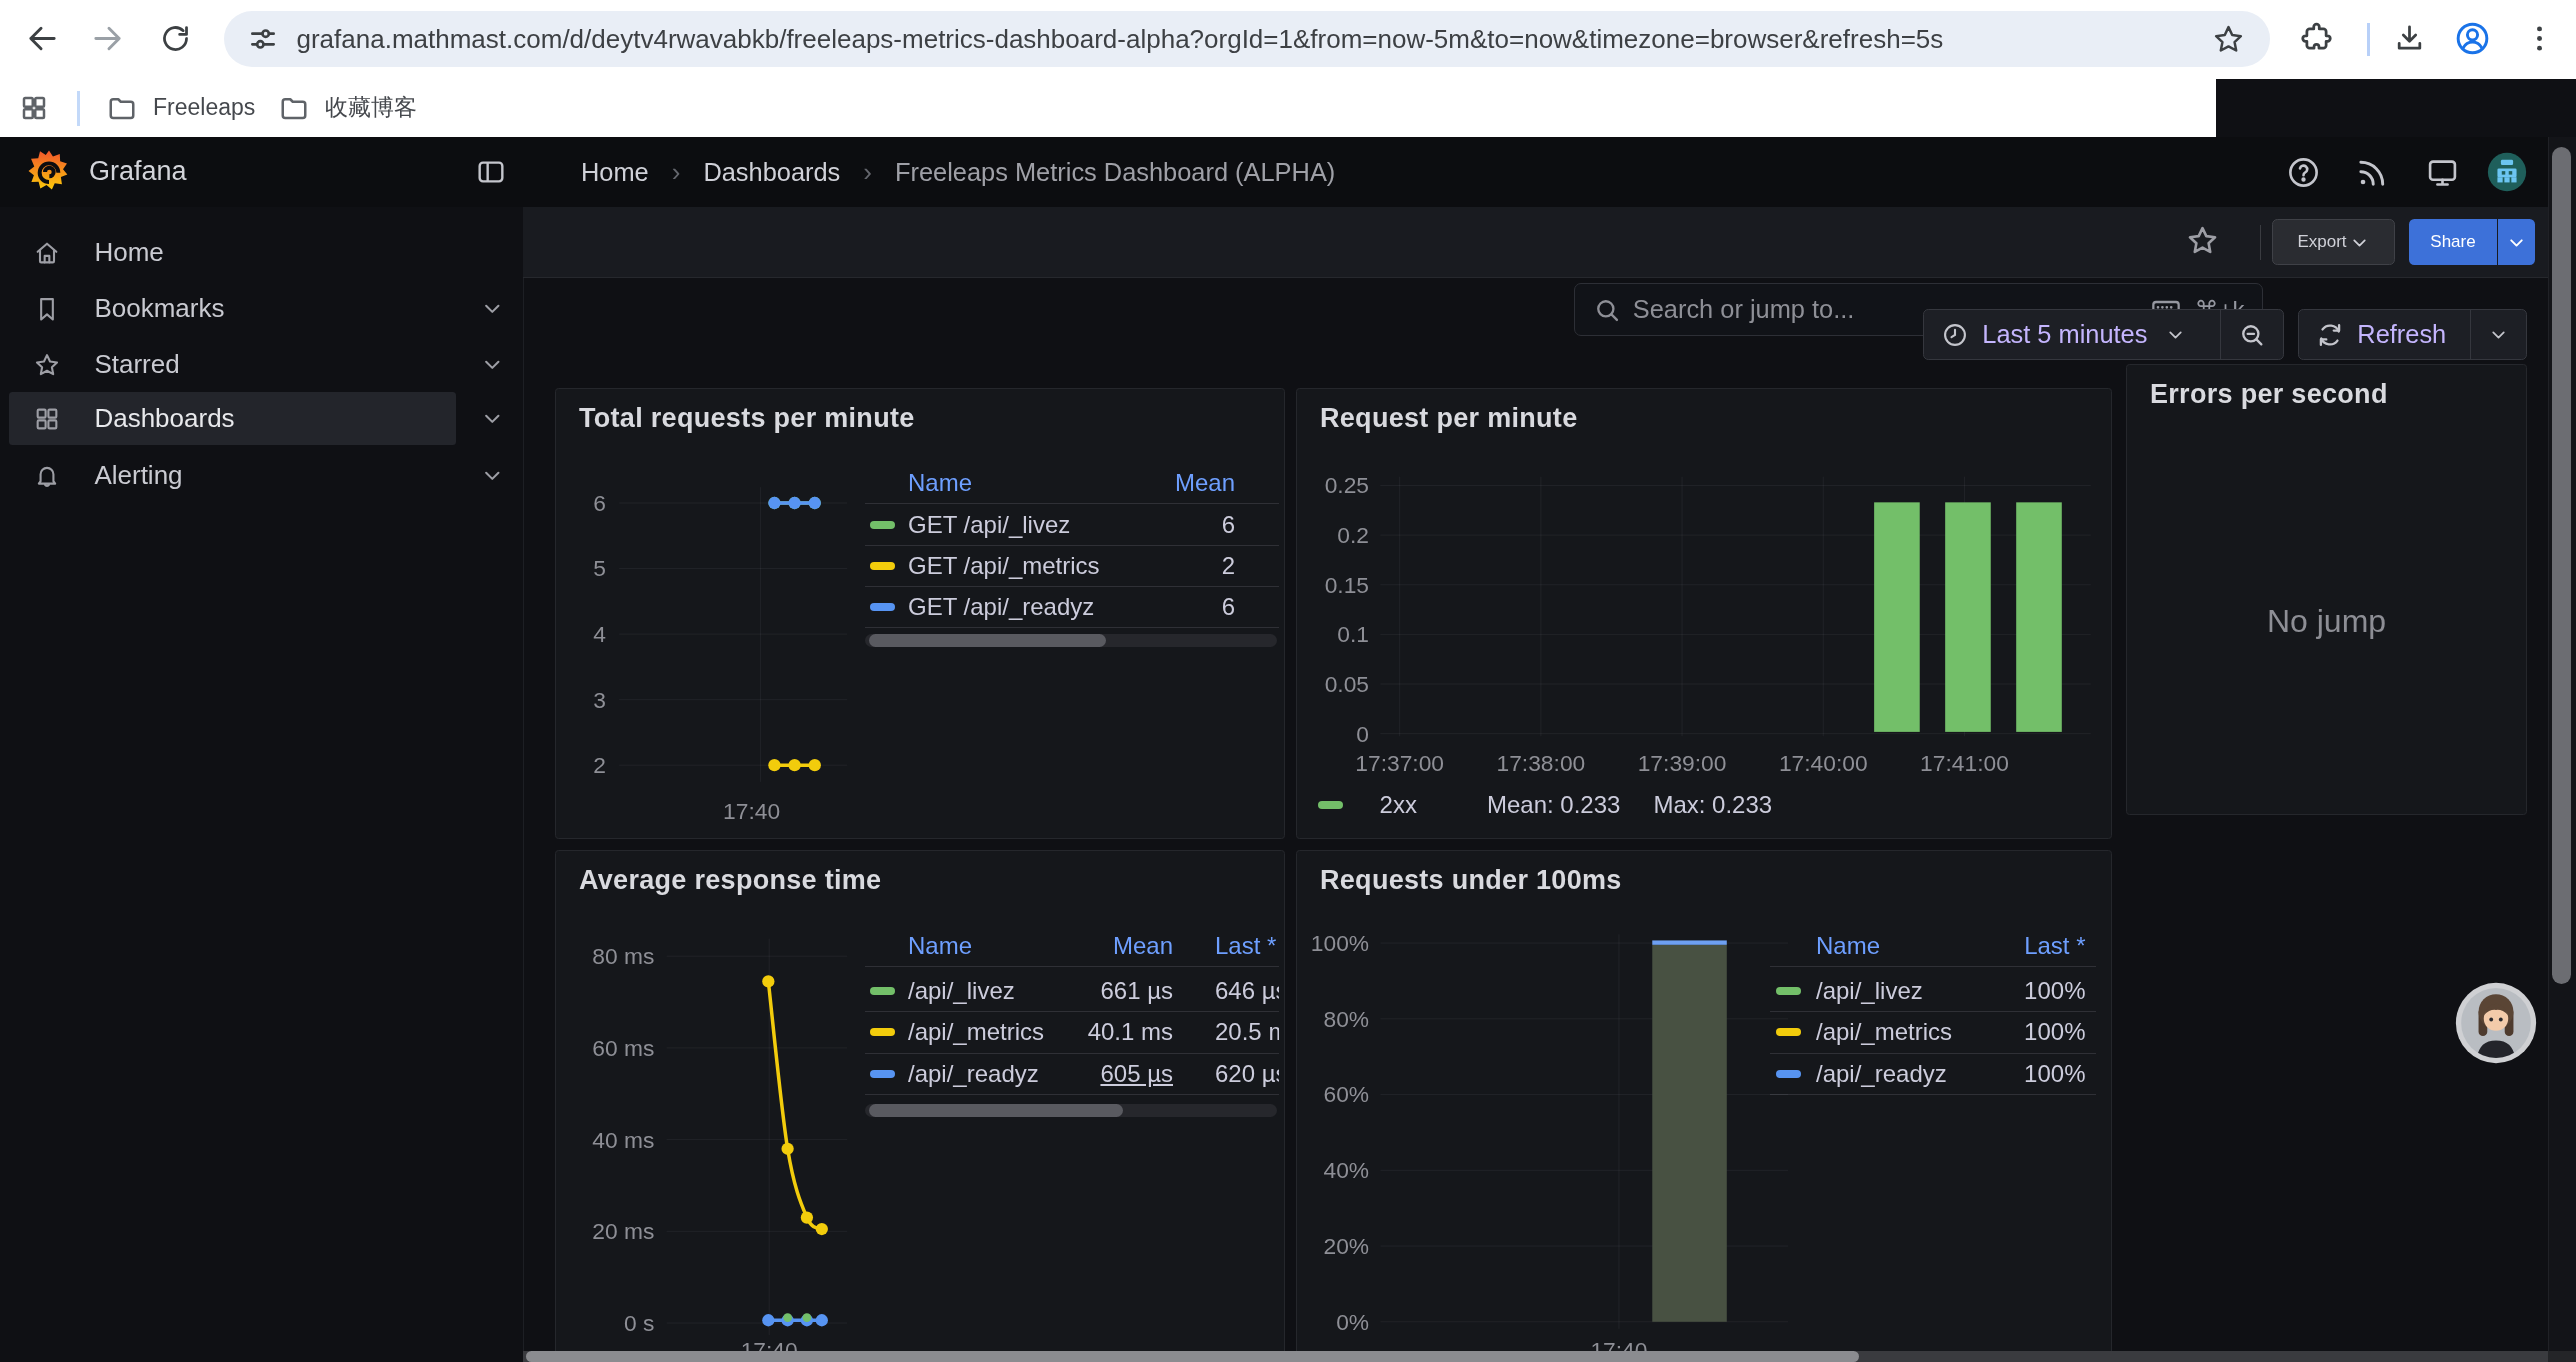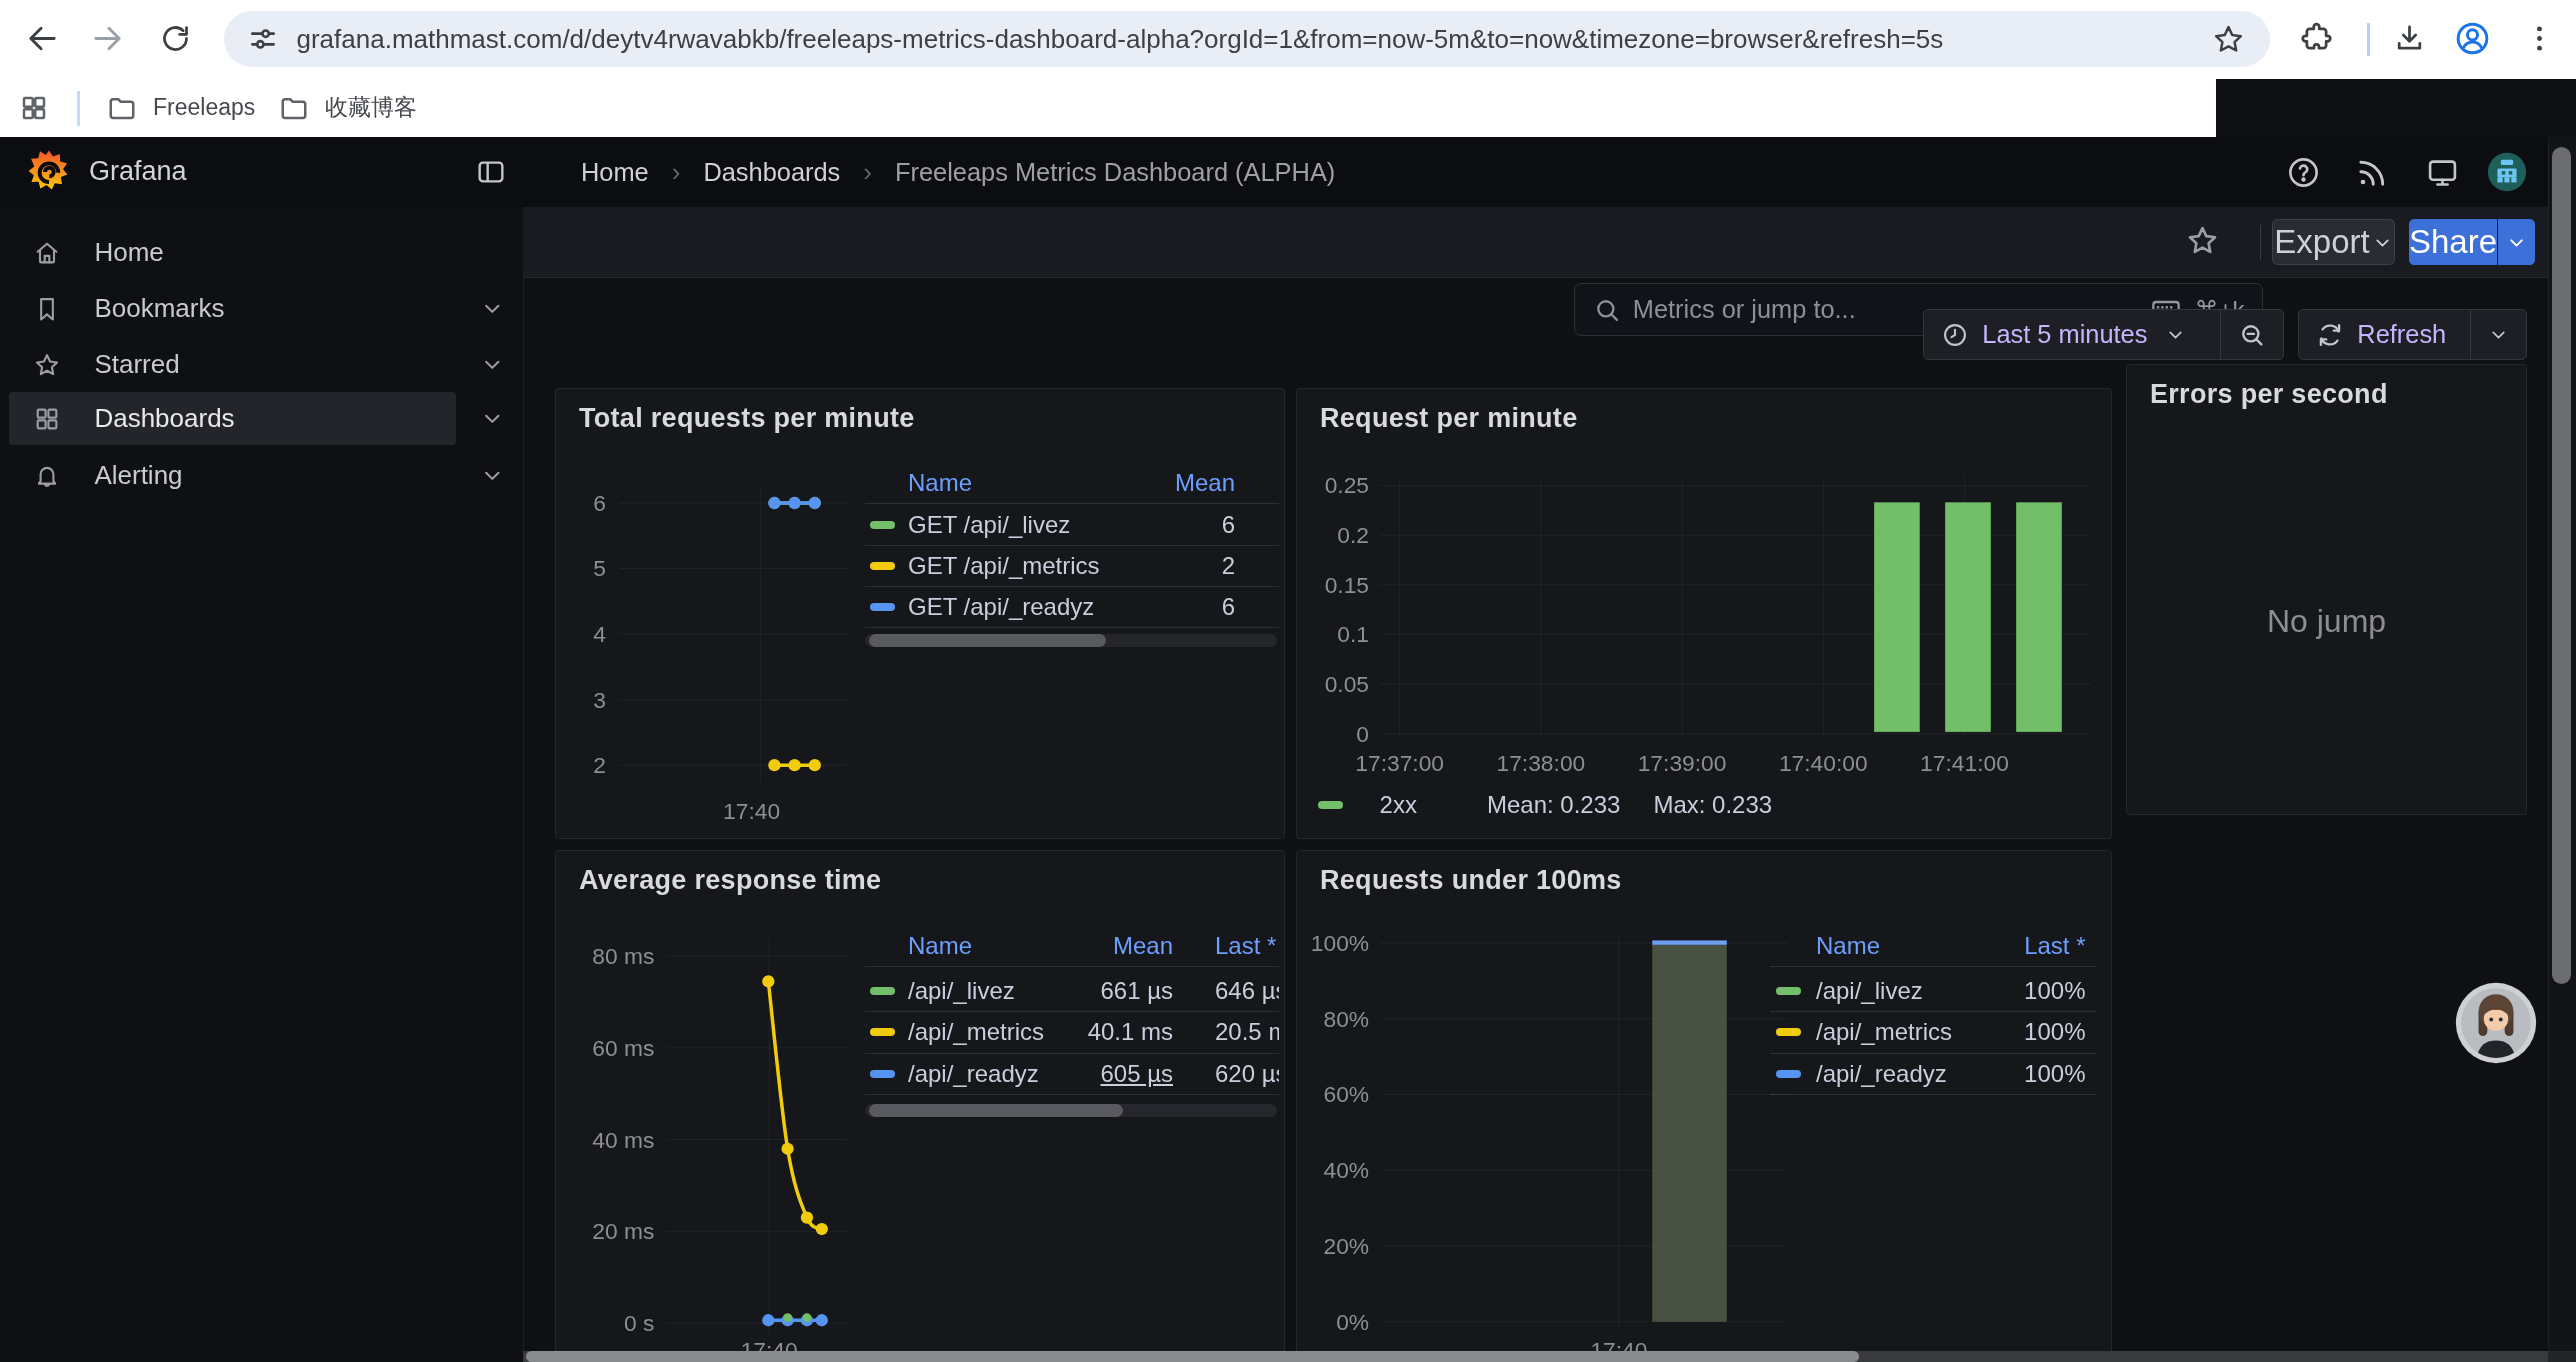--- a/index.html
+++ b/index.html
@@ -27,21 +27,21 @@
   
   .sidebar{left:0;top:207px;width:523px;height:1156px;background:#0f1014;border-right:0.9px solid #1d1f24}
   .side-item{position:absolute;left:8.8px;width:447px;height:53px;border-radius:3.5px;display:flex;align-items:center;gap:33px;padding-left:24.6px;box-sizing:border-box;color:#c9cad1}
   .side-item.active{background:#23252b;color:#e8e9ec}
   .side-item .lbl{font-size:26px}
   .side-ico{width:28px;height:28px;color:#9d9ea5;display:flex;align-items:center;justify-content:center}
   .side-chev{position:absolute;left:477px;width:30px;height:53px;color:#9d9ea5;display:flex;align-items:center;justify-content:center}
   .active-bar{position:absolute;left:8.8px;width:6.1px;height:46px;border-radius:3.5px;background:linear-gradient(180deg,#f5533f,#ff8c3a)}
   
   .subheader{left:523px;top:207px;width:2053px;height:70px;background:#191b20;border-bottom:0.9px solid #26282d}
-  .btn{display:flex;align-items:center;justify-content:center;gap:2px;border-radius:5.3px;font-size:33px;box-sizing:border-box}
+  .btn{display:flex;align-items:center;justify-content:center;gap:2px;border-radius:5.3px;font-size:17px;box-sizing:border-box}
   .btn.dark{background:#2a2c31;border:0.9px solid #3f4147;color:#d0d1d8}
   .btn.blue{background:#3d71d9;color:#ffffff;font-weight:500;border:none}
   
   .ctrl-group{position:absolute;top:309px;height:51px;background:#1d1f25;border:0.9px solid #35373e;border-radius:5.3px;display:flex;align-items:stretch;box-sizing:border-box;color:#c4b5fd}
   .ctrl-seg{display:flex;align-items:center;gap:12.3px;padding:0 16px;font-size:25.4px;white-space:nowrap}
   .ctrl-div{width:0.9px;background:#35373e}
   .ctl-ic{width:30px;height:30px;color:#c4c5cc;display:flex;align-items:center;justify-content:center}
   
   .panel{position:absolute;background:#15171b;border:0.9px solid #25272c;border-radius:3.5px;overflow:hidden}
   .panel-title{position:absolute;left:23px;top:14px;font-size:27px;font-weight:700;color:#d9dadf;letter-spacing:0.3px}
@@ -184,21 +184,21 @@
     <span class="crumb last">Freeleaps Metrics Dashboard (ALPHA)</span>
   </div>
 
   <div class="abs gf-search">
     <span class="ic">
       <svg width="28" height="28" viewBox="0 0 24 24" fill="none" stroke="#8e8f96" stroke-width="2" stroke-linecap="round">
           <circle cx="11" cy="11" r="6.5"></circle>
           <path d="M15.8 15.8L20.5 20.5"></path>
         </svg>
     </span>
-    <span class="ph">Metrics or jump to...</span>
+    <span class="ph">Search or jump to...</span>
     <span class="ic">
       <svg width="32" height="32" viewBox="0 0 24 24" fill="none" stroke="#9597a0" stroke-width="1.7">
           <rect x="2.5" y="6" width="19" height="12" rx="2"></rect>
           <path d="M6 10h.01M9.3 10h.01M12.6 10h.01M15.9 10h.01M6 13.5h.01M17.9 13.5h.01M8 15.5h8" stroke-linecap="round" stroke-width="2"></path>
         </svg>
     </span>
     <span class="kbd">⌘+k</span>
   </div>
 
   <div class="abs hdr-ic ic" style="left:2283px;top:15px">

